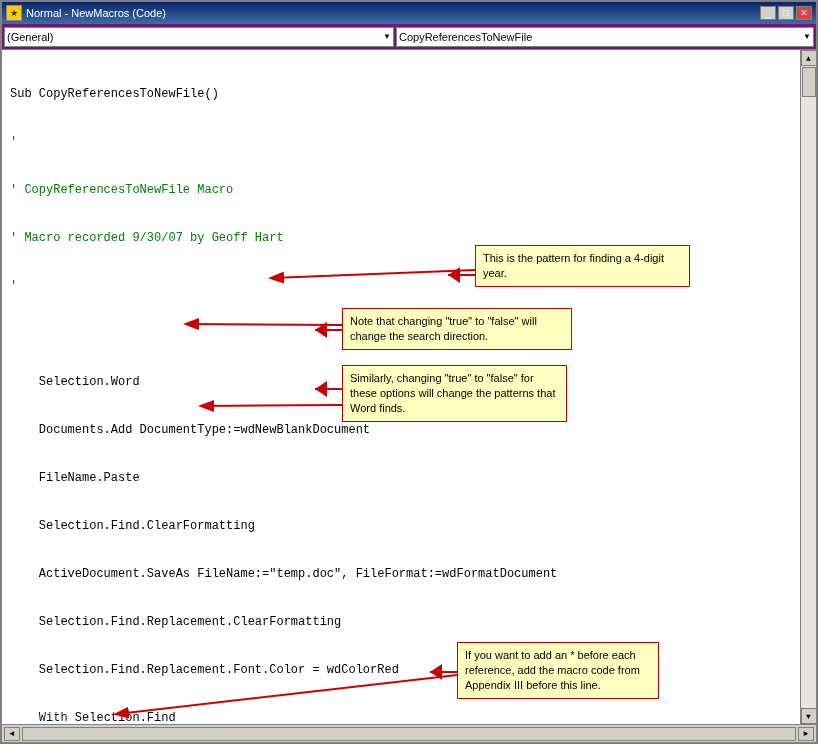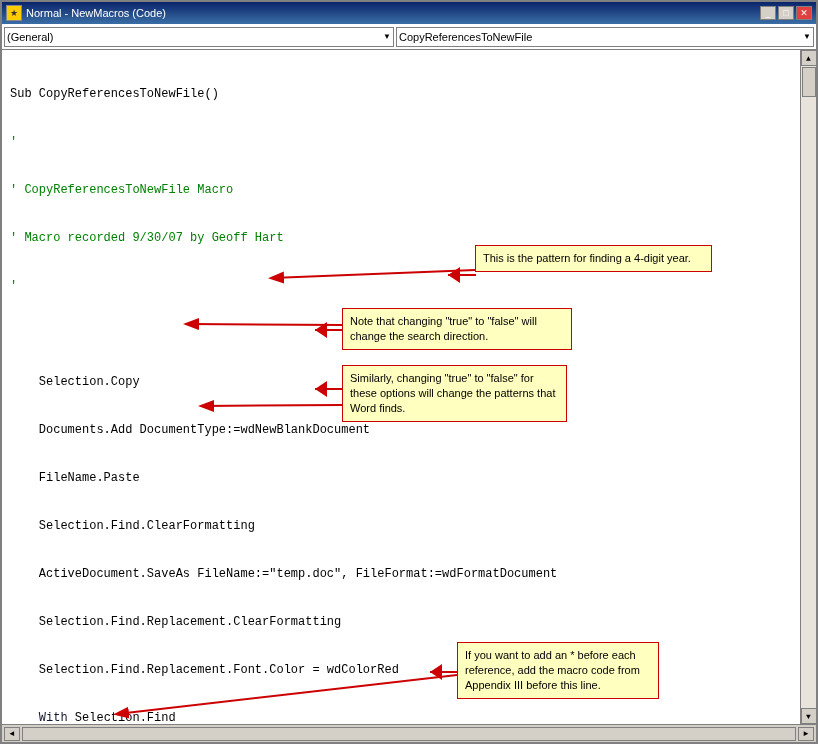--- a/index.html
+++ b/index.html
@@ -40,21 +40,21 @@
       font-size: 9px;
       display: flex; align-items: center; justify-content: center;
       cursor: pointer; font-family: Arial, sans-serif;
     }
     .title-btn.close { background: #e04040; color: white; }
 
     .toolbar {
       height: 26px;
       display: flex;
       align-items: center;
-      background: #ffffff;
+      background: #701a75;
       border-bottom: 1px solid #808080;
       padding: 2px;
       gap: 2px;
     }
     .dropdown {
       height: 20px;
       border: 1px solid #808080;
       background: white;
       font-size: 11px;
       font-family: Arial, sans-serif;
@@ -178,21 +178,21 @@
   </div>
 
   <div class="editor-area">
     <div class="code-content">
       <span class="code-line"><span style="color:#000">Sub CopyReferencesToNewFile()</span></span>
       <span class="code-line"><span class="comment">'</span></span>
       <span class="code-line"><span class="comment">' CopyReferencesToNewFile Macro</span></span>
       <span class="code-line"><span class="comment">' Macro recorded 9/30/07 by Geoff Hart</span></span>
       <span class="code-line"><span class="comment">'</span></span>
       <span class="code-line">&nbsp;</span>
-      <span class="code-line">    Selection.Copy</span>
+      <span class="code-line">    Selection.Word</span>
       <span class="code-line">    Documents.Add DocumentType:=wdNewBlankDocument</span>
       <span class="code-line">    FileName.Paste</span>
       <span class="code-line">    Selection.Find.ClearFormatting</span>
       <span class="code-line">    ActiveDocument.SaveAs FileName:="temp.doc", FileFormat:=wdFormatDocument</span>
       <span class="code-line">    Selection.Find.Replacement.ClearFormatting</span>
       <span class="code-line">    Selection.Find.Replacement.Font.Color = wdColorRed</span>
       <span class="code-line">    <span style="color:#0f172a">With</span> Selection.Find</span>
       
       
       
@@ -227,21 +227,21 @@
     </div>
 
     <div class="scrollbar-v">
       <div class="scroll-btn">▲</div>
       <div class="scroll-track">
         <div class="scroll-thumb"></div>
       </div>
       <div class="scroll-btn">▼</div>
     </div>
 
-    <div class="callout" style="top: 195px; left: 473px; width: 237px;">
+    <div class="callout" style="top: 195px; left: 473px; width: 215px;">
       <span>This is the pattern for finding a 4-digit year.</span>
       
       <div style="position:absolute; left:-28px; top:28px; width:28px; height:0; border-top: 2px solid #cc0000;"></div>
       <div style="position:absolute; left:-28px; top:21px; width:0; height:0; border-top: 8px solid transparent; border-bottom: 8px solid transparent; border-right: 12px solid #cc0000;"></div>
     </div>
 
     <div class="callout" style="top: 258px; left: 340px; width: 230px;">
       <span>Note that changing "true" to "false" will change the search direction.</span>
       <div style="position:absolute; left:-28px; top:20px; width:28px; height:0; border-top: 2px solid #cc0000;"></div>
       <div style="position:absolute; left:-28px; top:13px; width:0; height:0; border-top: 8px solid transparent; border-bottom: 8px solid transparent; border-right: 12px solid #cc0000;"></div>

